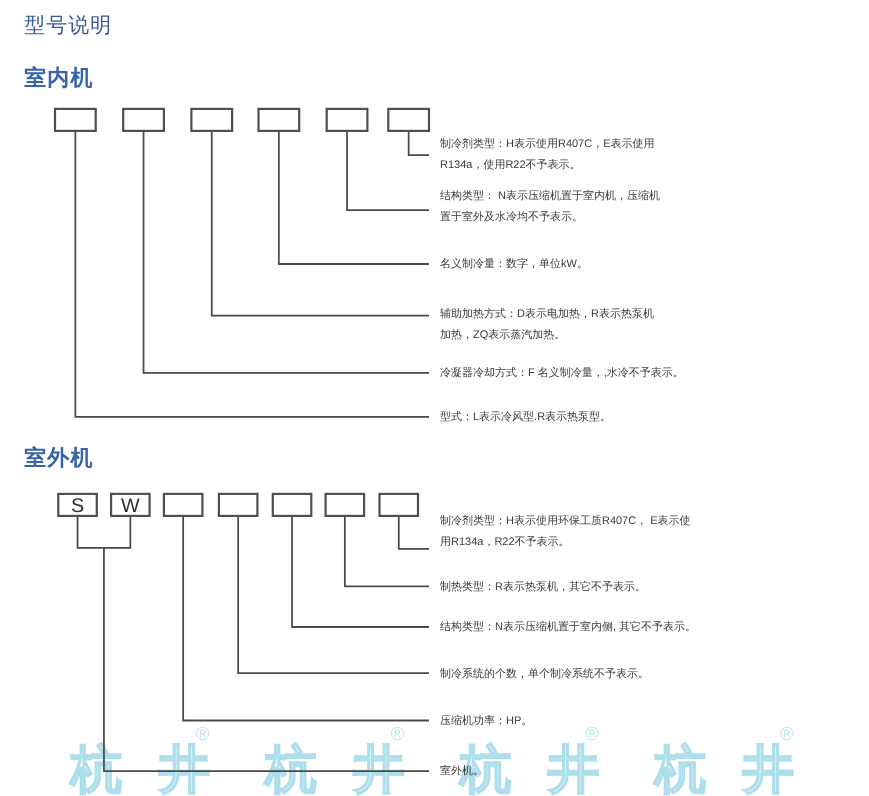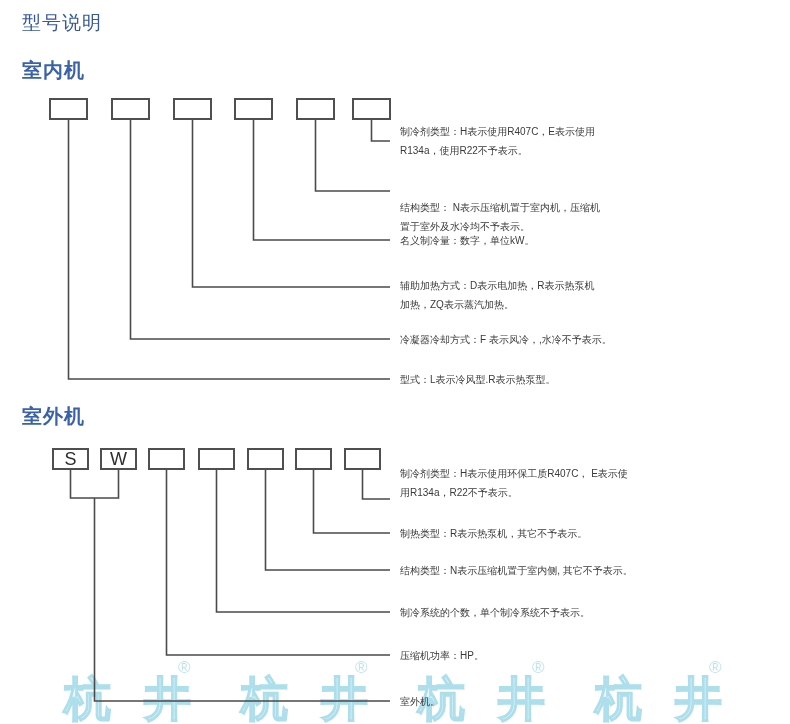--- a/index.html
+++ b/index.html
@@ -102,26 +102,26 @@
 
   <div class="code-box indoor-box" style="left:49px"></div>
   <div class="code-box indoor-box" style="left:111px"></div>
   <div class="code-box indoor-box" style="left:173px"></div>
   <div class="code-box indoor-box" style="left:234px"></div>
   <div class="code-box indoor-box" style="left:296px"></div>
   <div class="code-box indoor-box" style="left:352px"></div>
 
   <div class="diagram-label" style="top:122px">制冷剂类型：H表示使用R407C，E表示使用
 R134a，使用R22不予表示。</div>
-  <div class="diagram-label" style="top:198px">结构类型： N表示压缩机置于室内机，压缩机
+  <div class="diagram-label" style="top:169px">结构类型： N表示压缩机置于室内机，压缩机
 置于室外及水冷均不予表示。</div>
   <div class="diagram-label" style="top:231px">名义制冷量：数字，单位kW。</div>
   <div class="diagram-label" style="top:276px">辅助加热方式：D表示电加热，R表示热泵机
 加热，ZQ表示蒸汽加热。</div>
-  <div class="diagram-label" style="top:330px">冷凝器冷却方式：F 表示风冷，,水冷不予表示。</div>
+  <div class="diagram-label" style="top:330px">冷凝器冷却方式：F 名义制冷量，,水冷不予表示。</div>
   <div class="diagram-label" style="top:370px">型式：L表示冷风型.R表示热泵型。</div>
 
   <div class="code-box outdoor-box" style="left:52px">S</div>
   <div class="code-box outdoor-box" style="left:100px">W</div>
   <div class="code-box outdoor-box" style="left:148px"></div>
   <div class="code-box outdoor-box" style="left:198px"></div>
   <div class="code-box outdoor-box" style="left:247px"></div>
   <div class="code-box outdoor-box" style="left:295px"></div>
   <div class="code-box outdoor-box" style="left:344px"></div>
 

